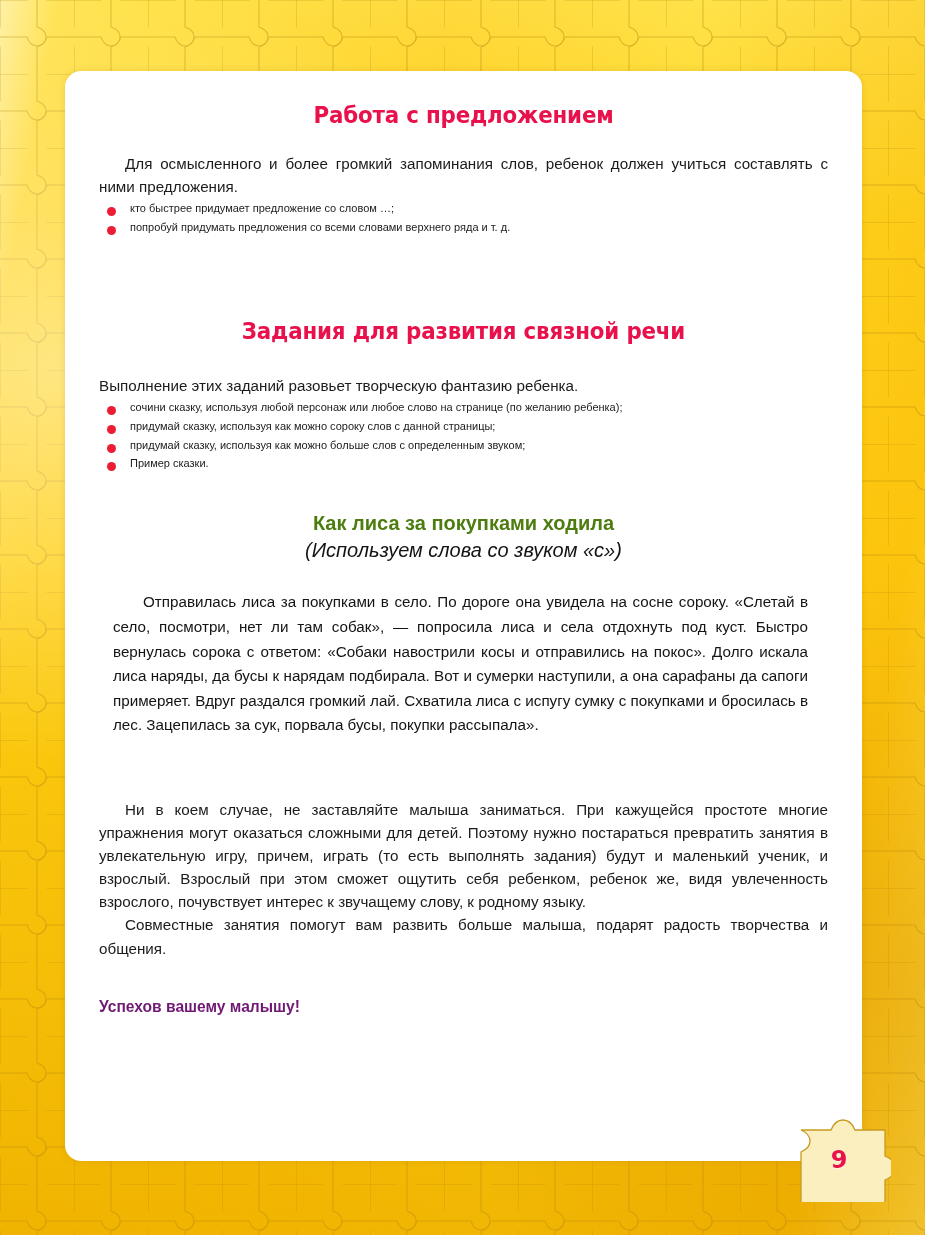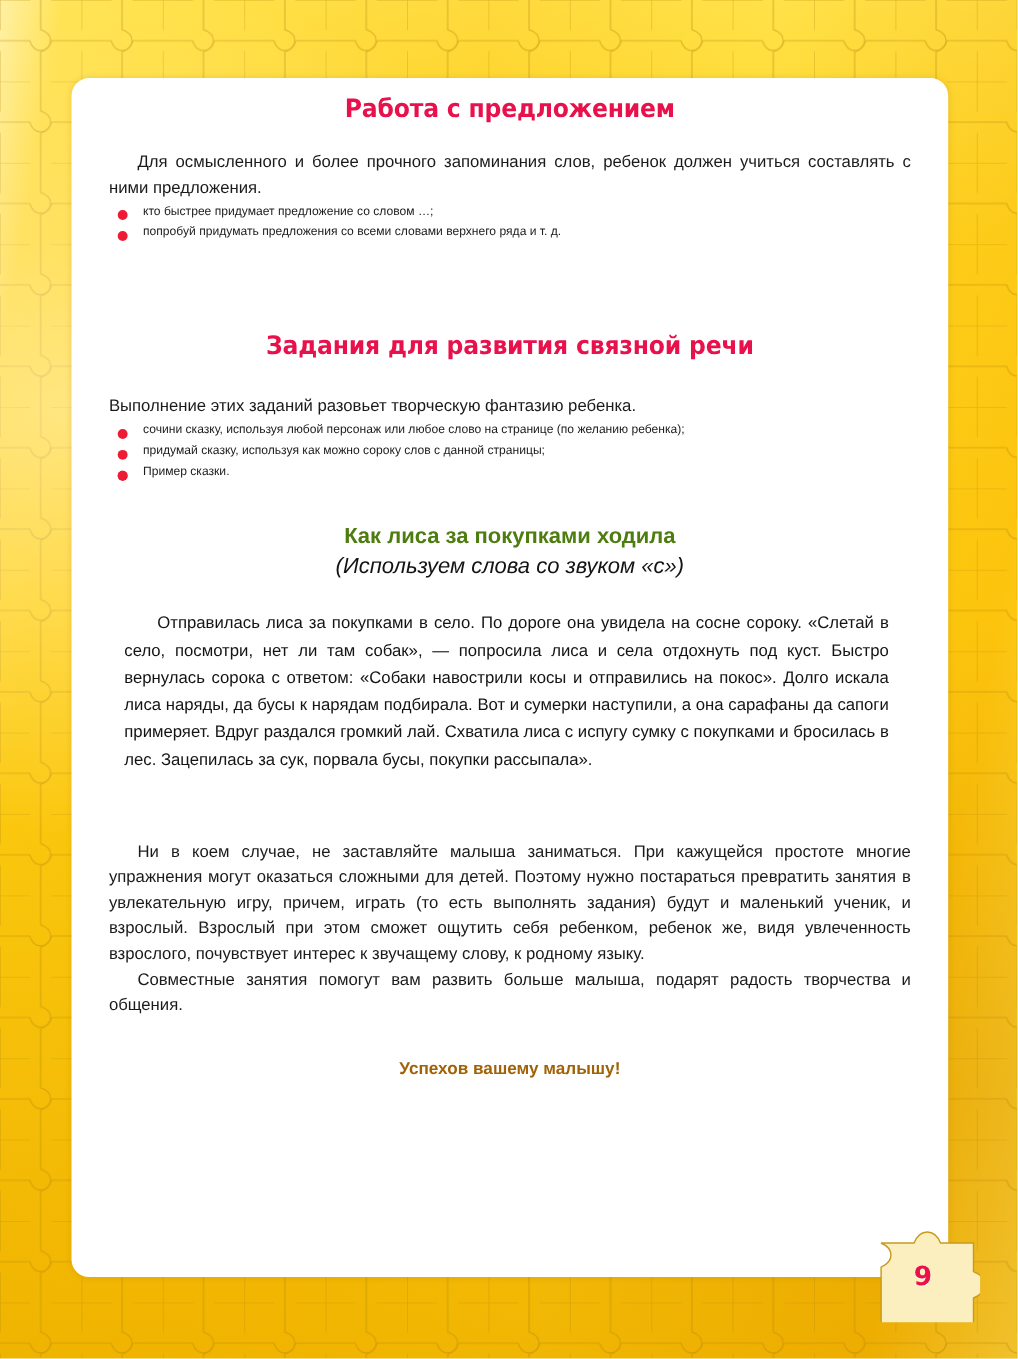--- a/index.html
+++ b/index.html
@@ -63,21 +63,21 @@
     background: #FFFFFF;
     border-radius: 16px;
     box-shadow: 0 0 6px rgba(150,110,0,0.18);
     overflow: hidden;
   }
   #card-inner {
     position: absolute;
     left: 0; top: 0;
     width: 797px;
     height: 1090px;
-    padding: 0 34px;
+    padding: 16px 34px;
     box-sizing: border-box;
   }
 
   
   h1.section-title {
     margin: 0;
     font-size: 23px;
     font-weight: bold;
     color: #E8114B;
     text-align: center;
@@ -147,22 +147,22 @@
     text-align: justify;
     text-justify: inter-word;
     text-indent: 30px;
     color: #141414;
   }
 
   p.closing {
     margin: 0;
     font-size: 15.6px;
     font-weight: bold;
-    text-align: center;
-    color: #a16207;
+    text-align: left;
+    color: #701a75;
   }
   .sp-14 { height: 14px; }
   .sp-24 { height: 24px; }
   .sp-30 { height: 30px; }
   .sp-38 { height: 38px; }
   .sp-46 { height: 46px; }
   .sp-56 { height: 56px; }
 
   
   #page-number-piece {
@@ -208,21 +208,21 @@
   </div>
   <div id="gloss"></div>
 
   <div id="card">
     <div id="card-inner">
 
       <h1 class="section-title" id="title-1">Работа с предложением</h1>
 
       <div class="sp-24"></div>
 
-      <p class="body-text indent">Для осмысленного и более прочного запоминания слов, ребенок должен учиться составлять с ними предложения.</p>
+      <p class="body-text indent">Для осмысленного и более громкий запоминания слов, ребенок должен учиться составлять с ними предложения.</p>
 
       <ul class="bullets">
         <li>
           <span class="dot"></span>
           <span>кто быстрее придумает предложение со словом …;</span>
         </li>
         <li>
           <span class="dot"></span>
           <span>попробуй придумать предложения со всеми словами верхнего ряда и т. д.</span>
         </li>
@@ -241,20 +241,21 @@
         <li>
           <span class="dot"></span>
           <span>сочини сказку, используя любой персонаж или любое слово на странице (по желанию ребенка);</span>
         </li>
         <li>
           <span class="dot"></span>
           <span>придумай сказку, используя как можно сороку слов с данной страницы;</span>
         </li>
         <li>
           <span class="dot"></span>
+          <span>придумай сказку, используя как можно больше слов с определенным звуком;</span>
         </li>
         <li>
           <span class="dot"></span>
           <span>Пример сказки.</span>
         </li>
       </ul>
 
       <div class="sp-38"></div>
 
       <h2 class="story-title">Как лиса за покупками ходила</h2>

